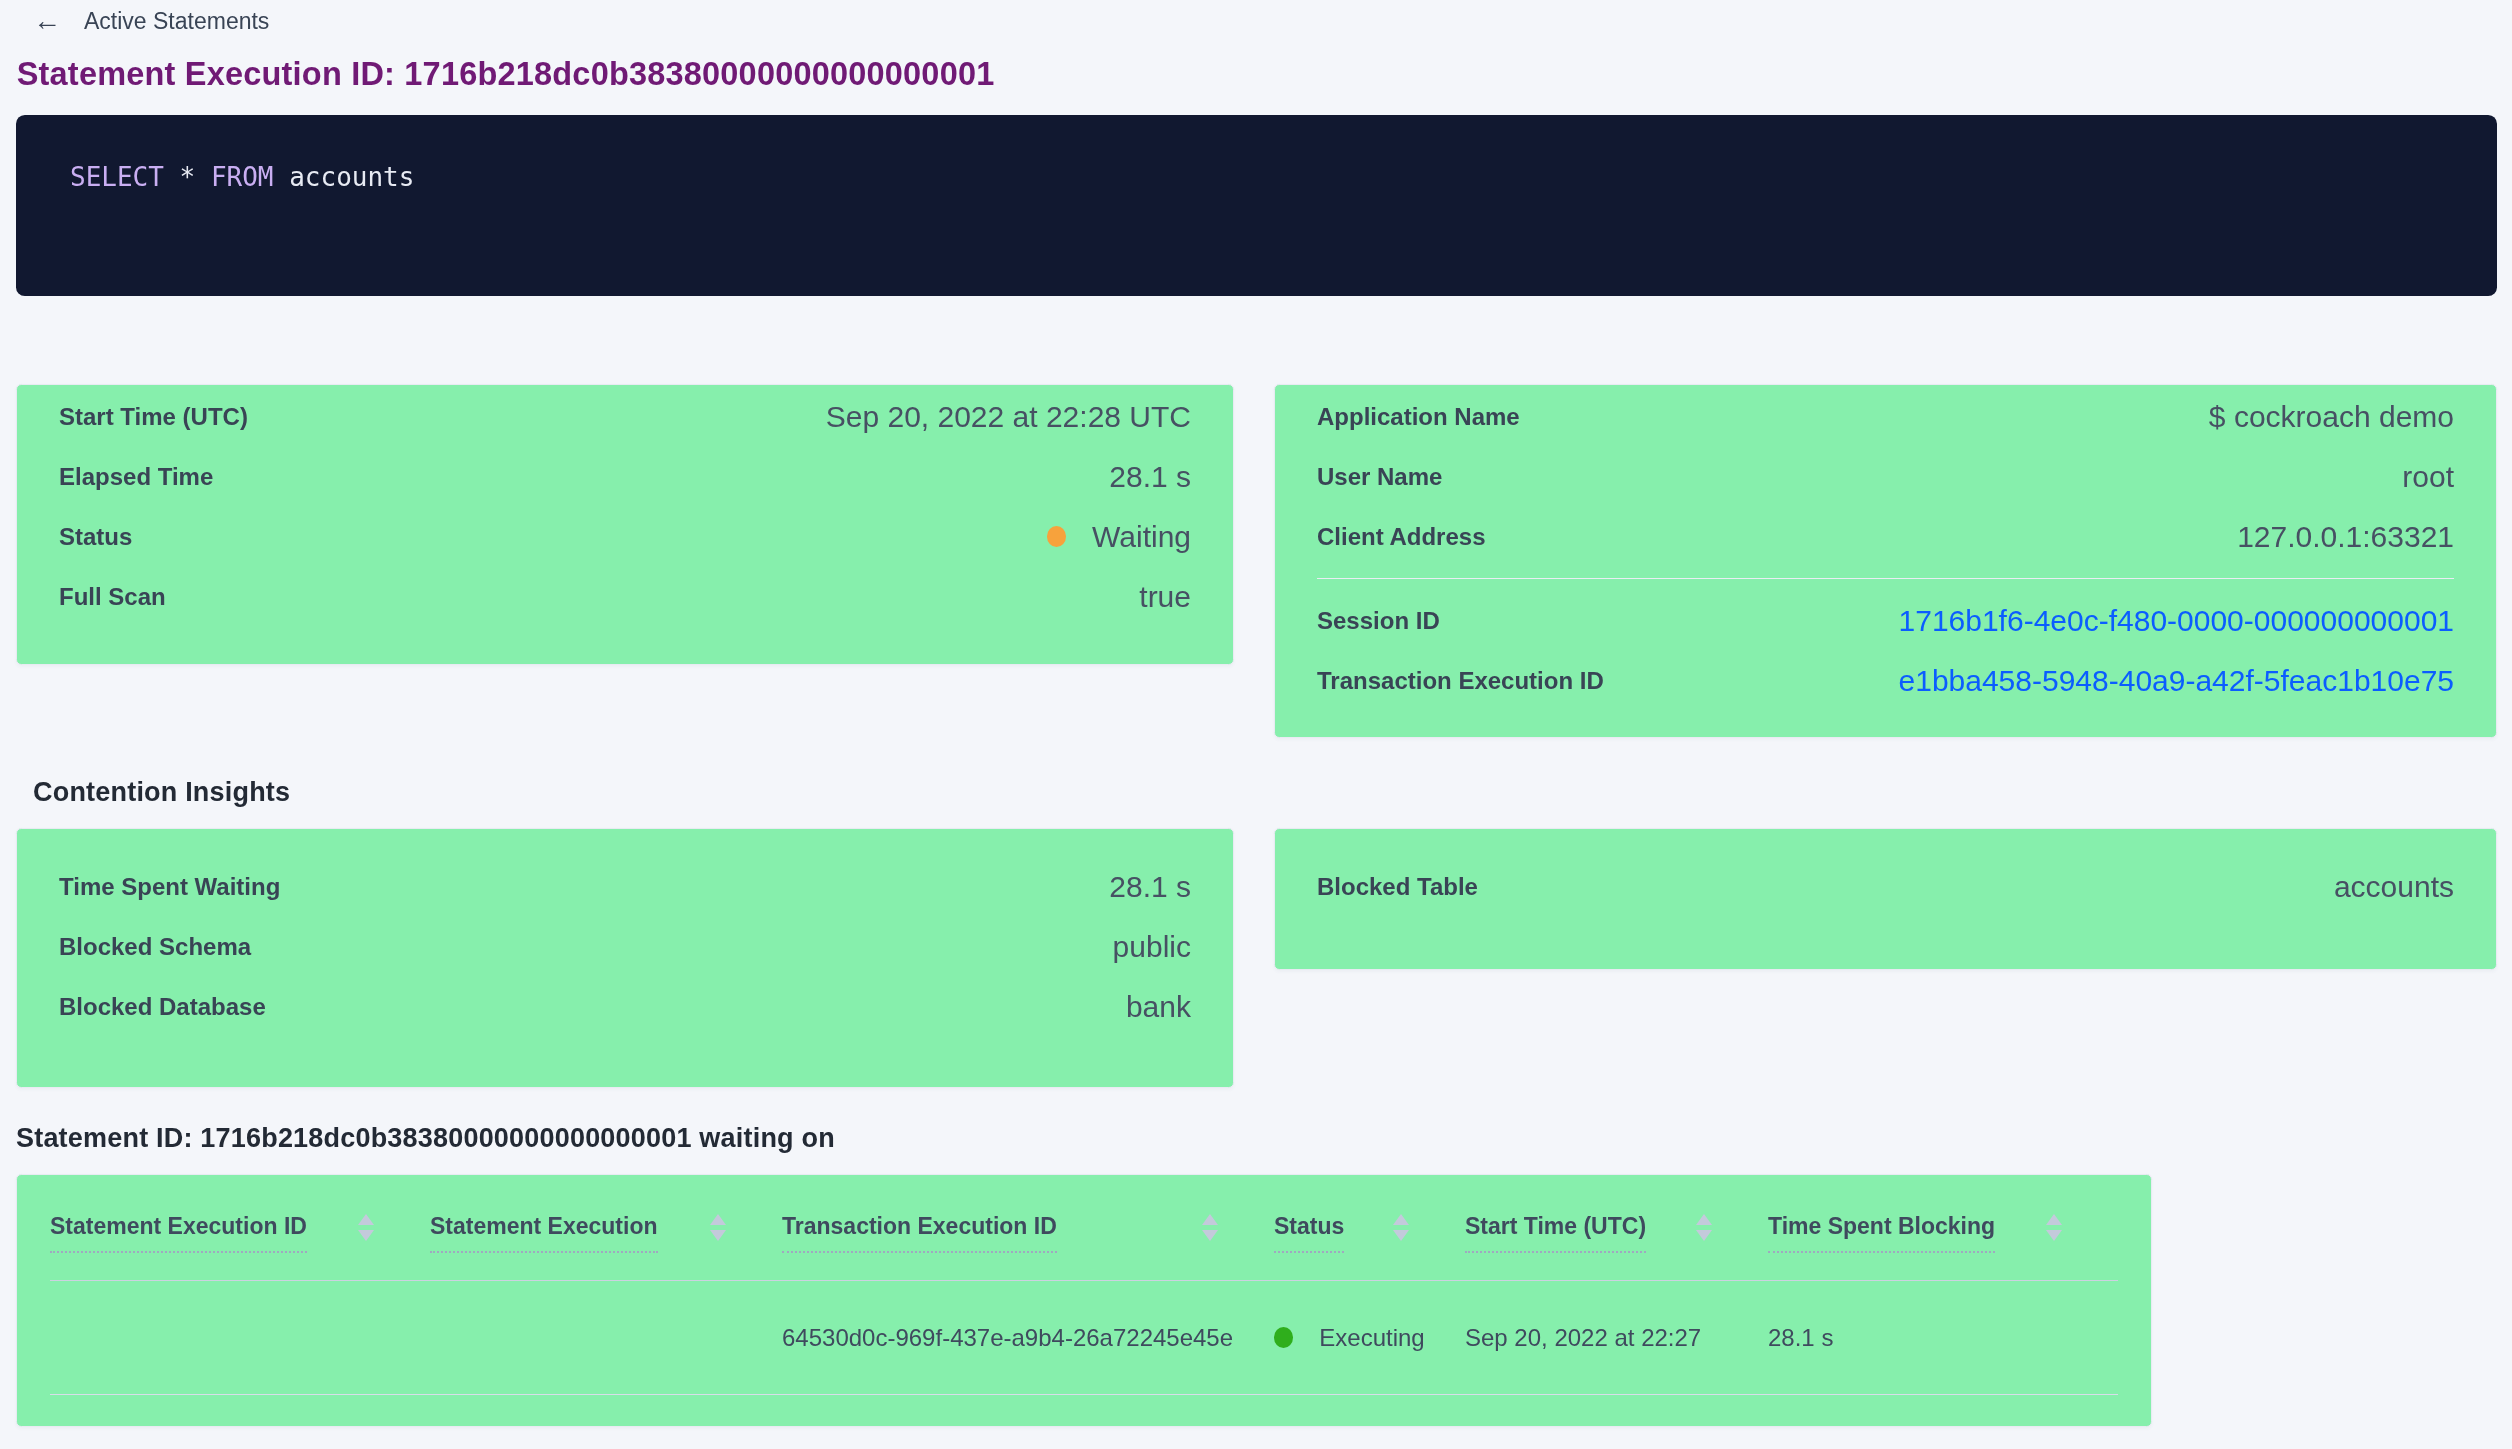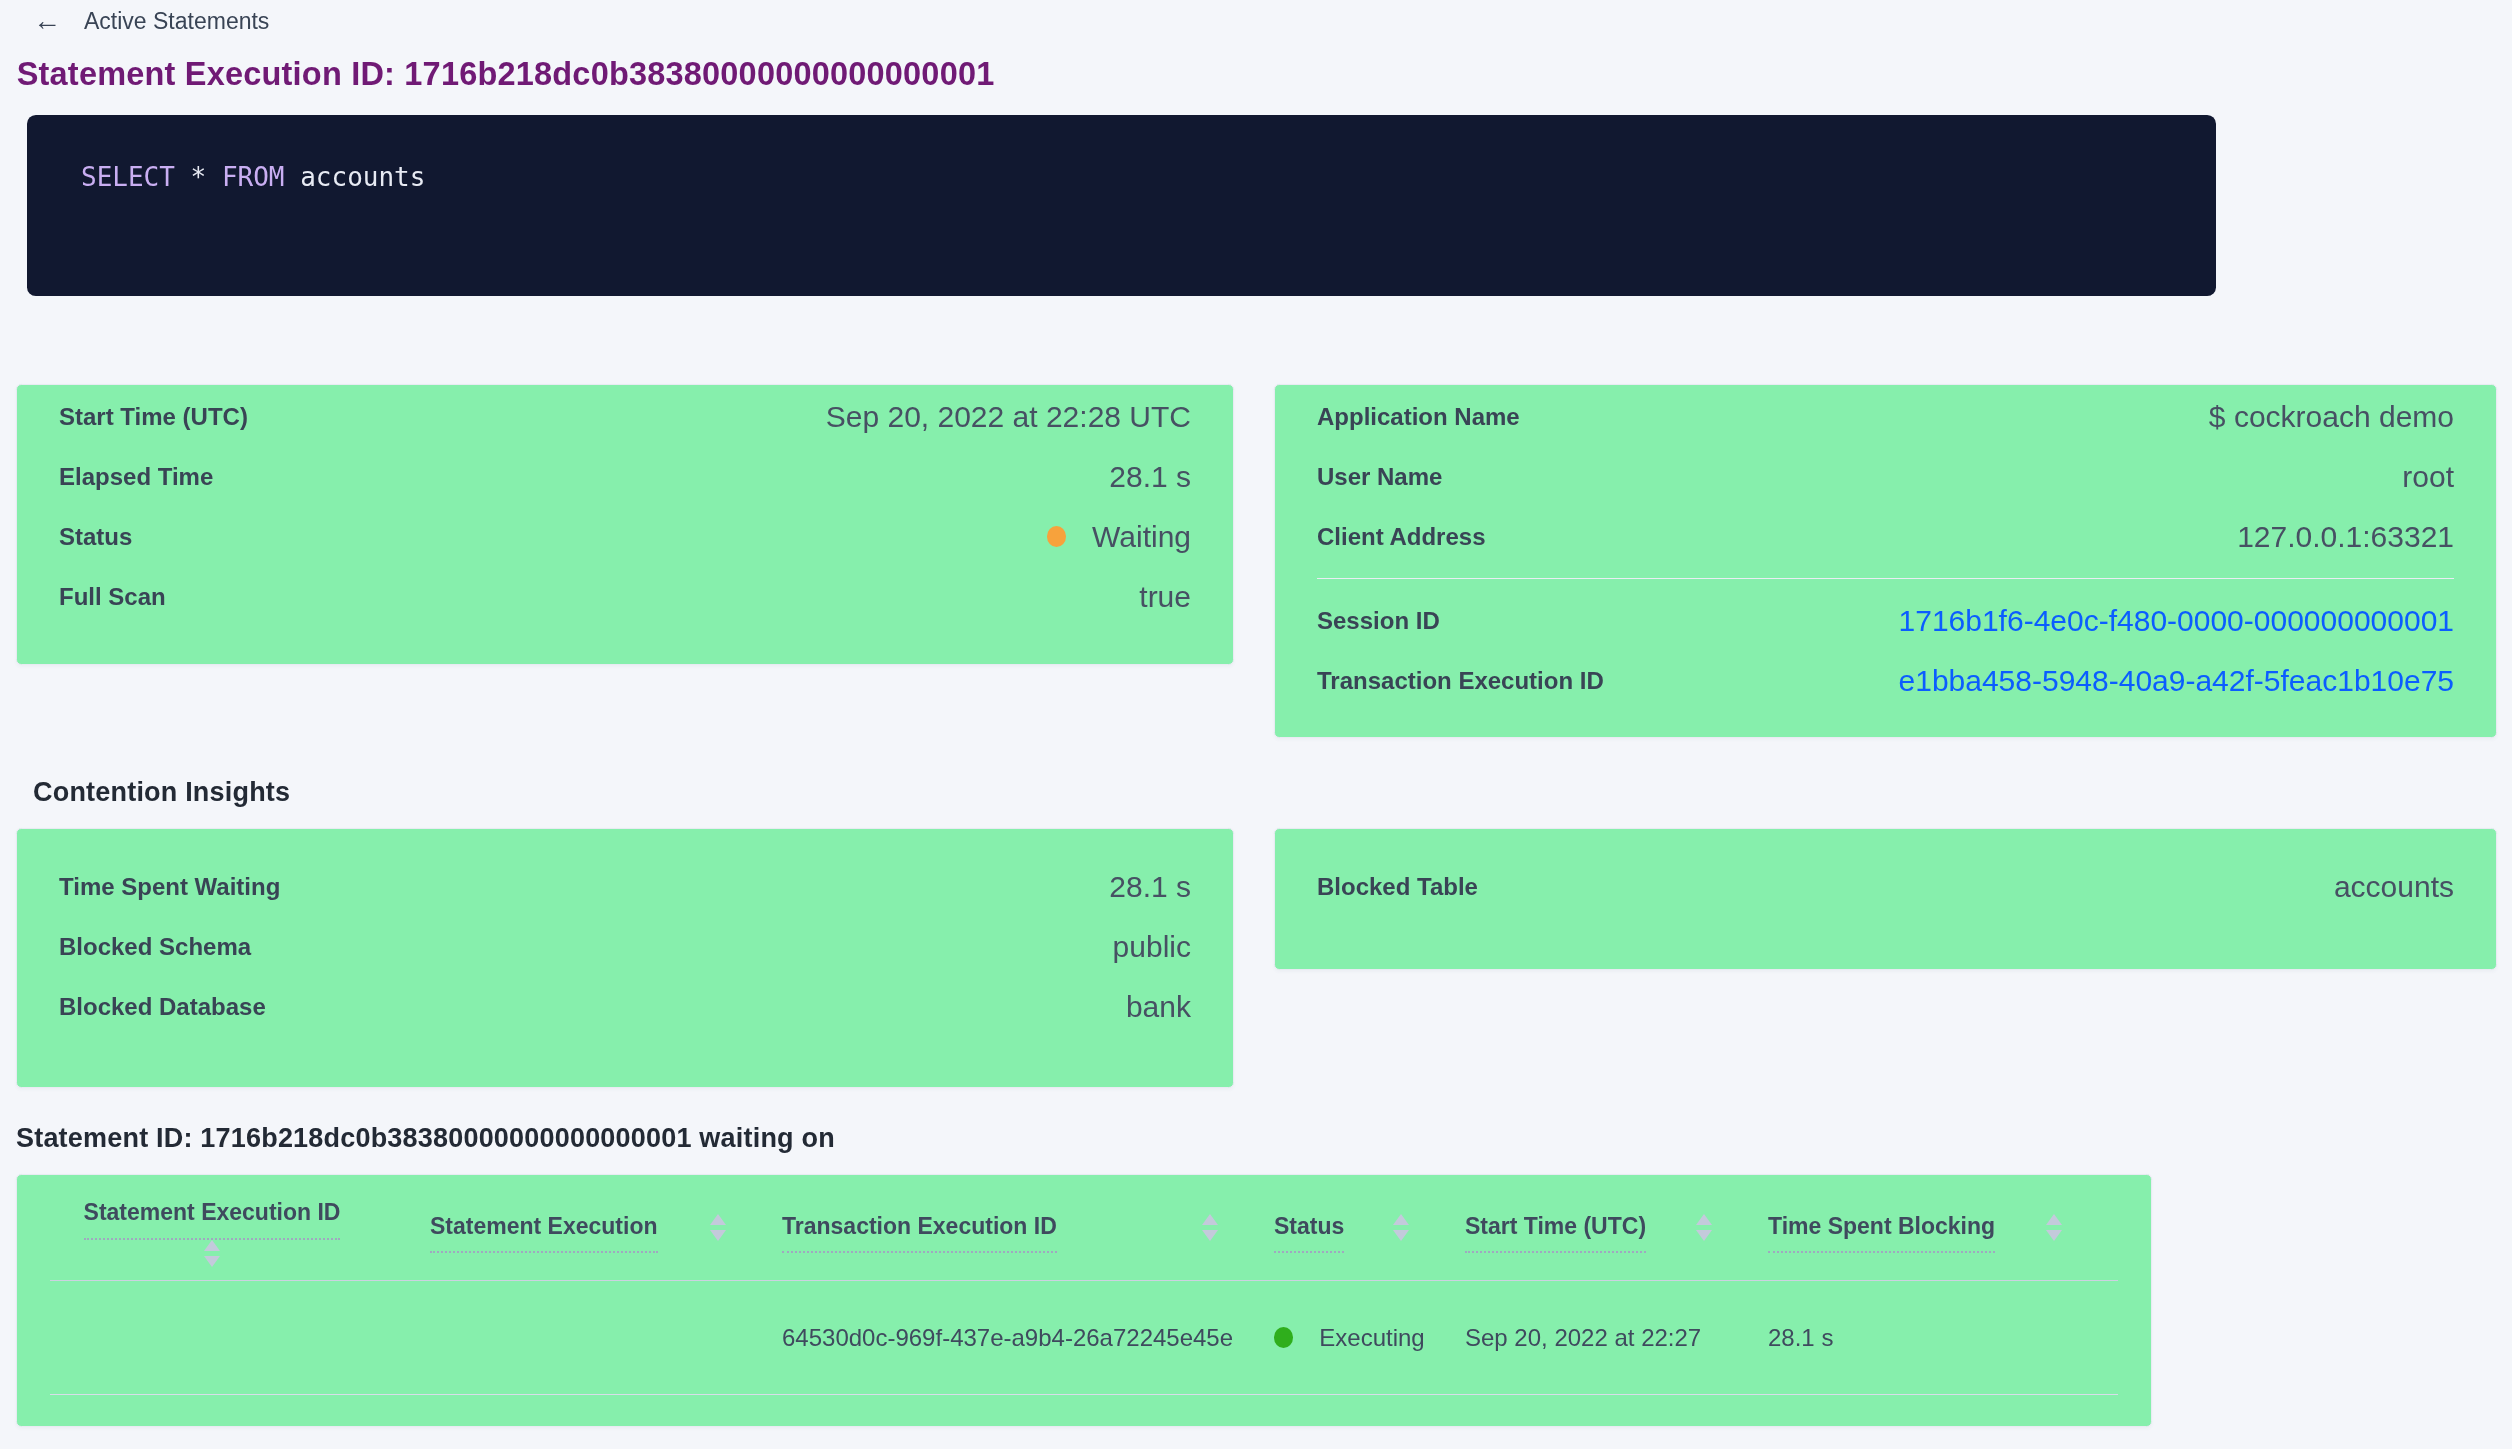--- a/index.html
+++ b/index.html
@@ -24,24 +24,23 @@
   
   .page-title {
     left: 16.7px; top: 56px;
     font-size: 32.5px; font-weight: 700; color: #701a75;
     letter-spacing: 0.2px;
     text-align: center;
   }
 
   
   .sql-box {
-    left: 16px; top: 115px; width: 2189px; height: 181px;
+    left: 16px; top: 115px; width: 2481px; height: 181px;
     background: #111830; border-radius: 8.8px;
     padding: 47px 54px;
-    margin-left: 11px;
   }
   .sql-code {
     font-family: "DejaVu Sans Mono", monospace;
     font-size: 26px; color: #e7eaf3; white-space: pre;
   }
   .sql-keyword { color: #c9aef2; }
   .sql-plain { color: #e7eaf3; }
 
   
   .card {
@@ -110,21 +109,21 @@
     border-left: 8.8px solid transparent; border-right: 8.8px solid transparent;
     border-bottom: 11.4px solid #c3cadb;
   }
   .tri-down {
     width: 0; height: 0;
     border-left: 8.8px solid transparent; border-right: 8.8px solid transparent;
     border-top: 11.4px solid #c3cadb;
   }
   .td-cell { font-size: 24px; color: #3f4a5e; white-space: nowrap; }
 
-  .col-1 { width: 380px; flex-direction: column; }
+  .col-1 { width: 380px; }
   .col-2 { width: 352px; }
   .col-3 { width: 492px; }
   .col-4 { width: 191px; }
   .col-5 { width: 303px; }
   .col-6 { flex: 1; }
 </style>
 </head>
 <body>
 
 <div class="abs back-link">

